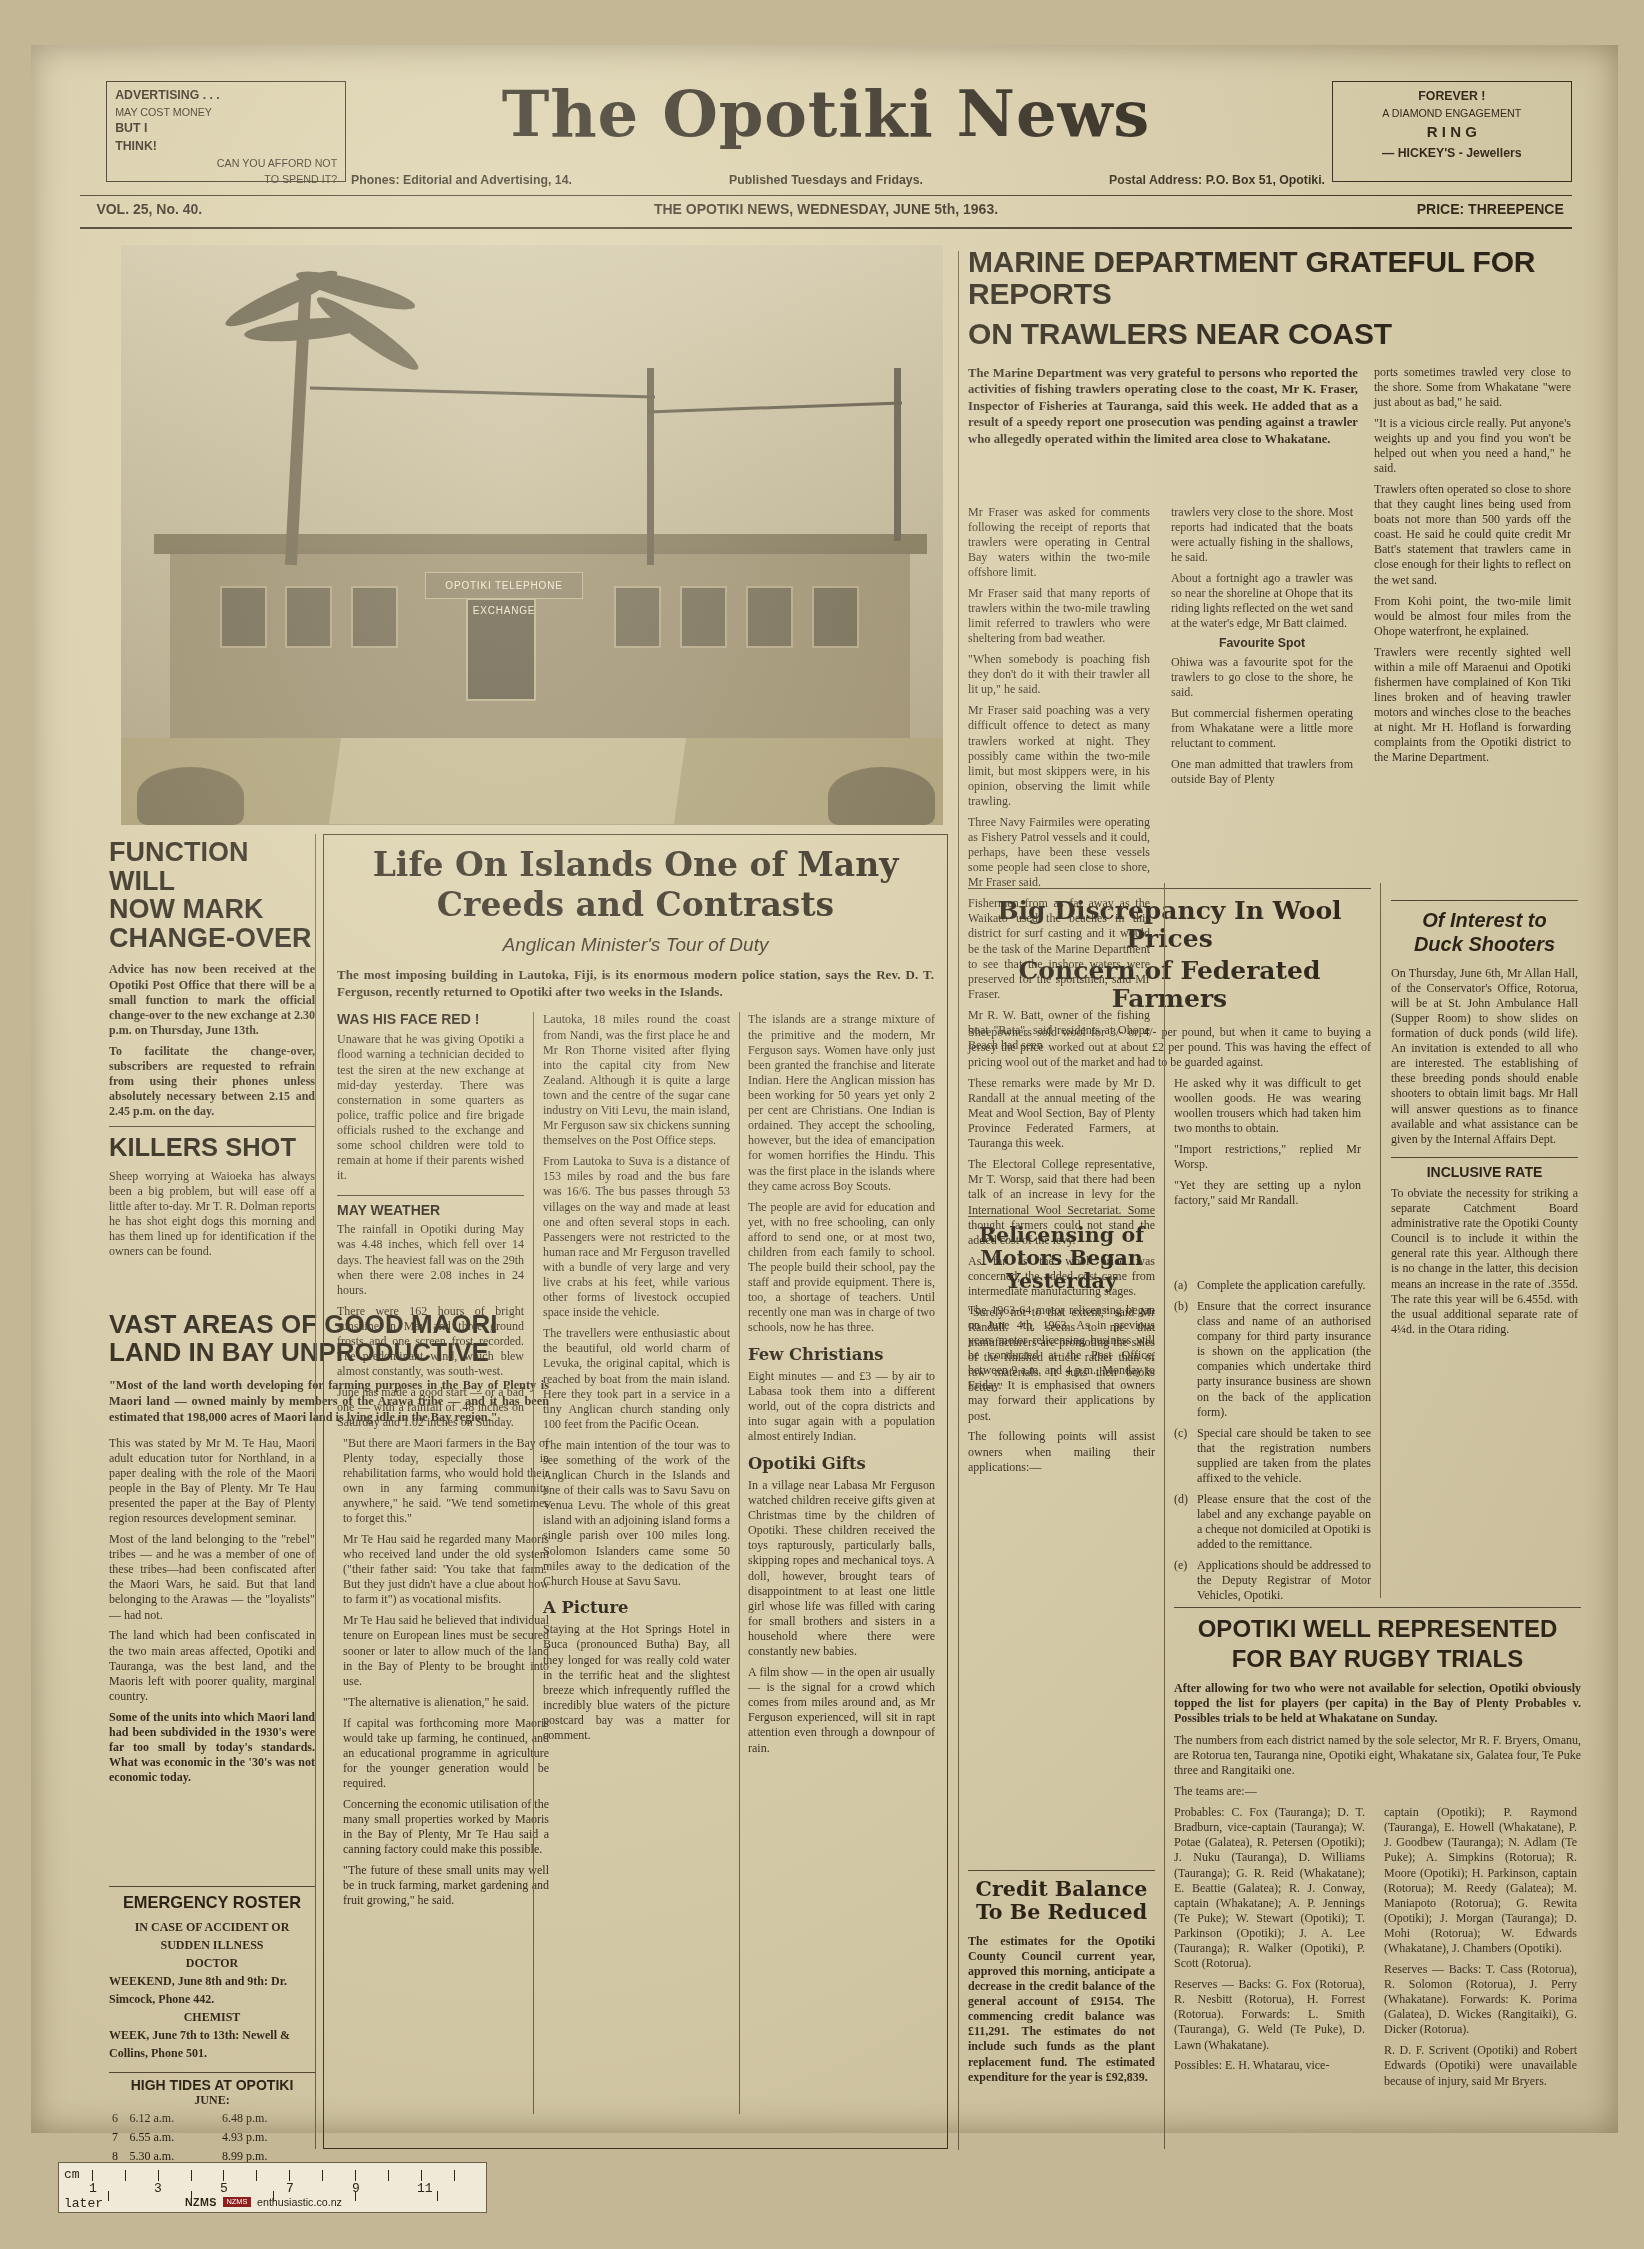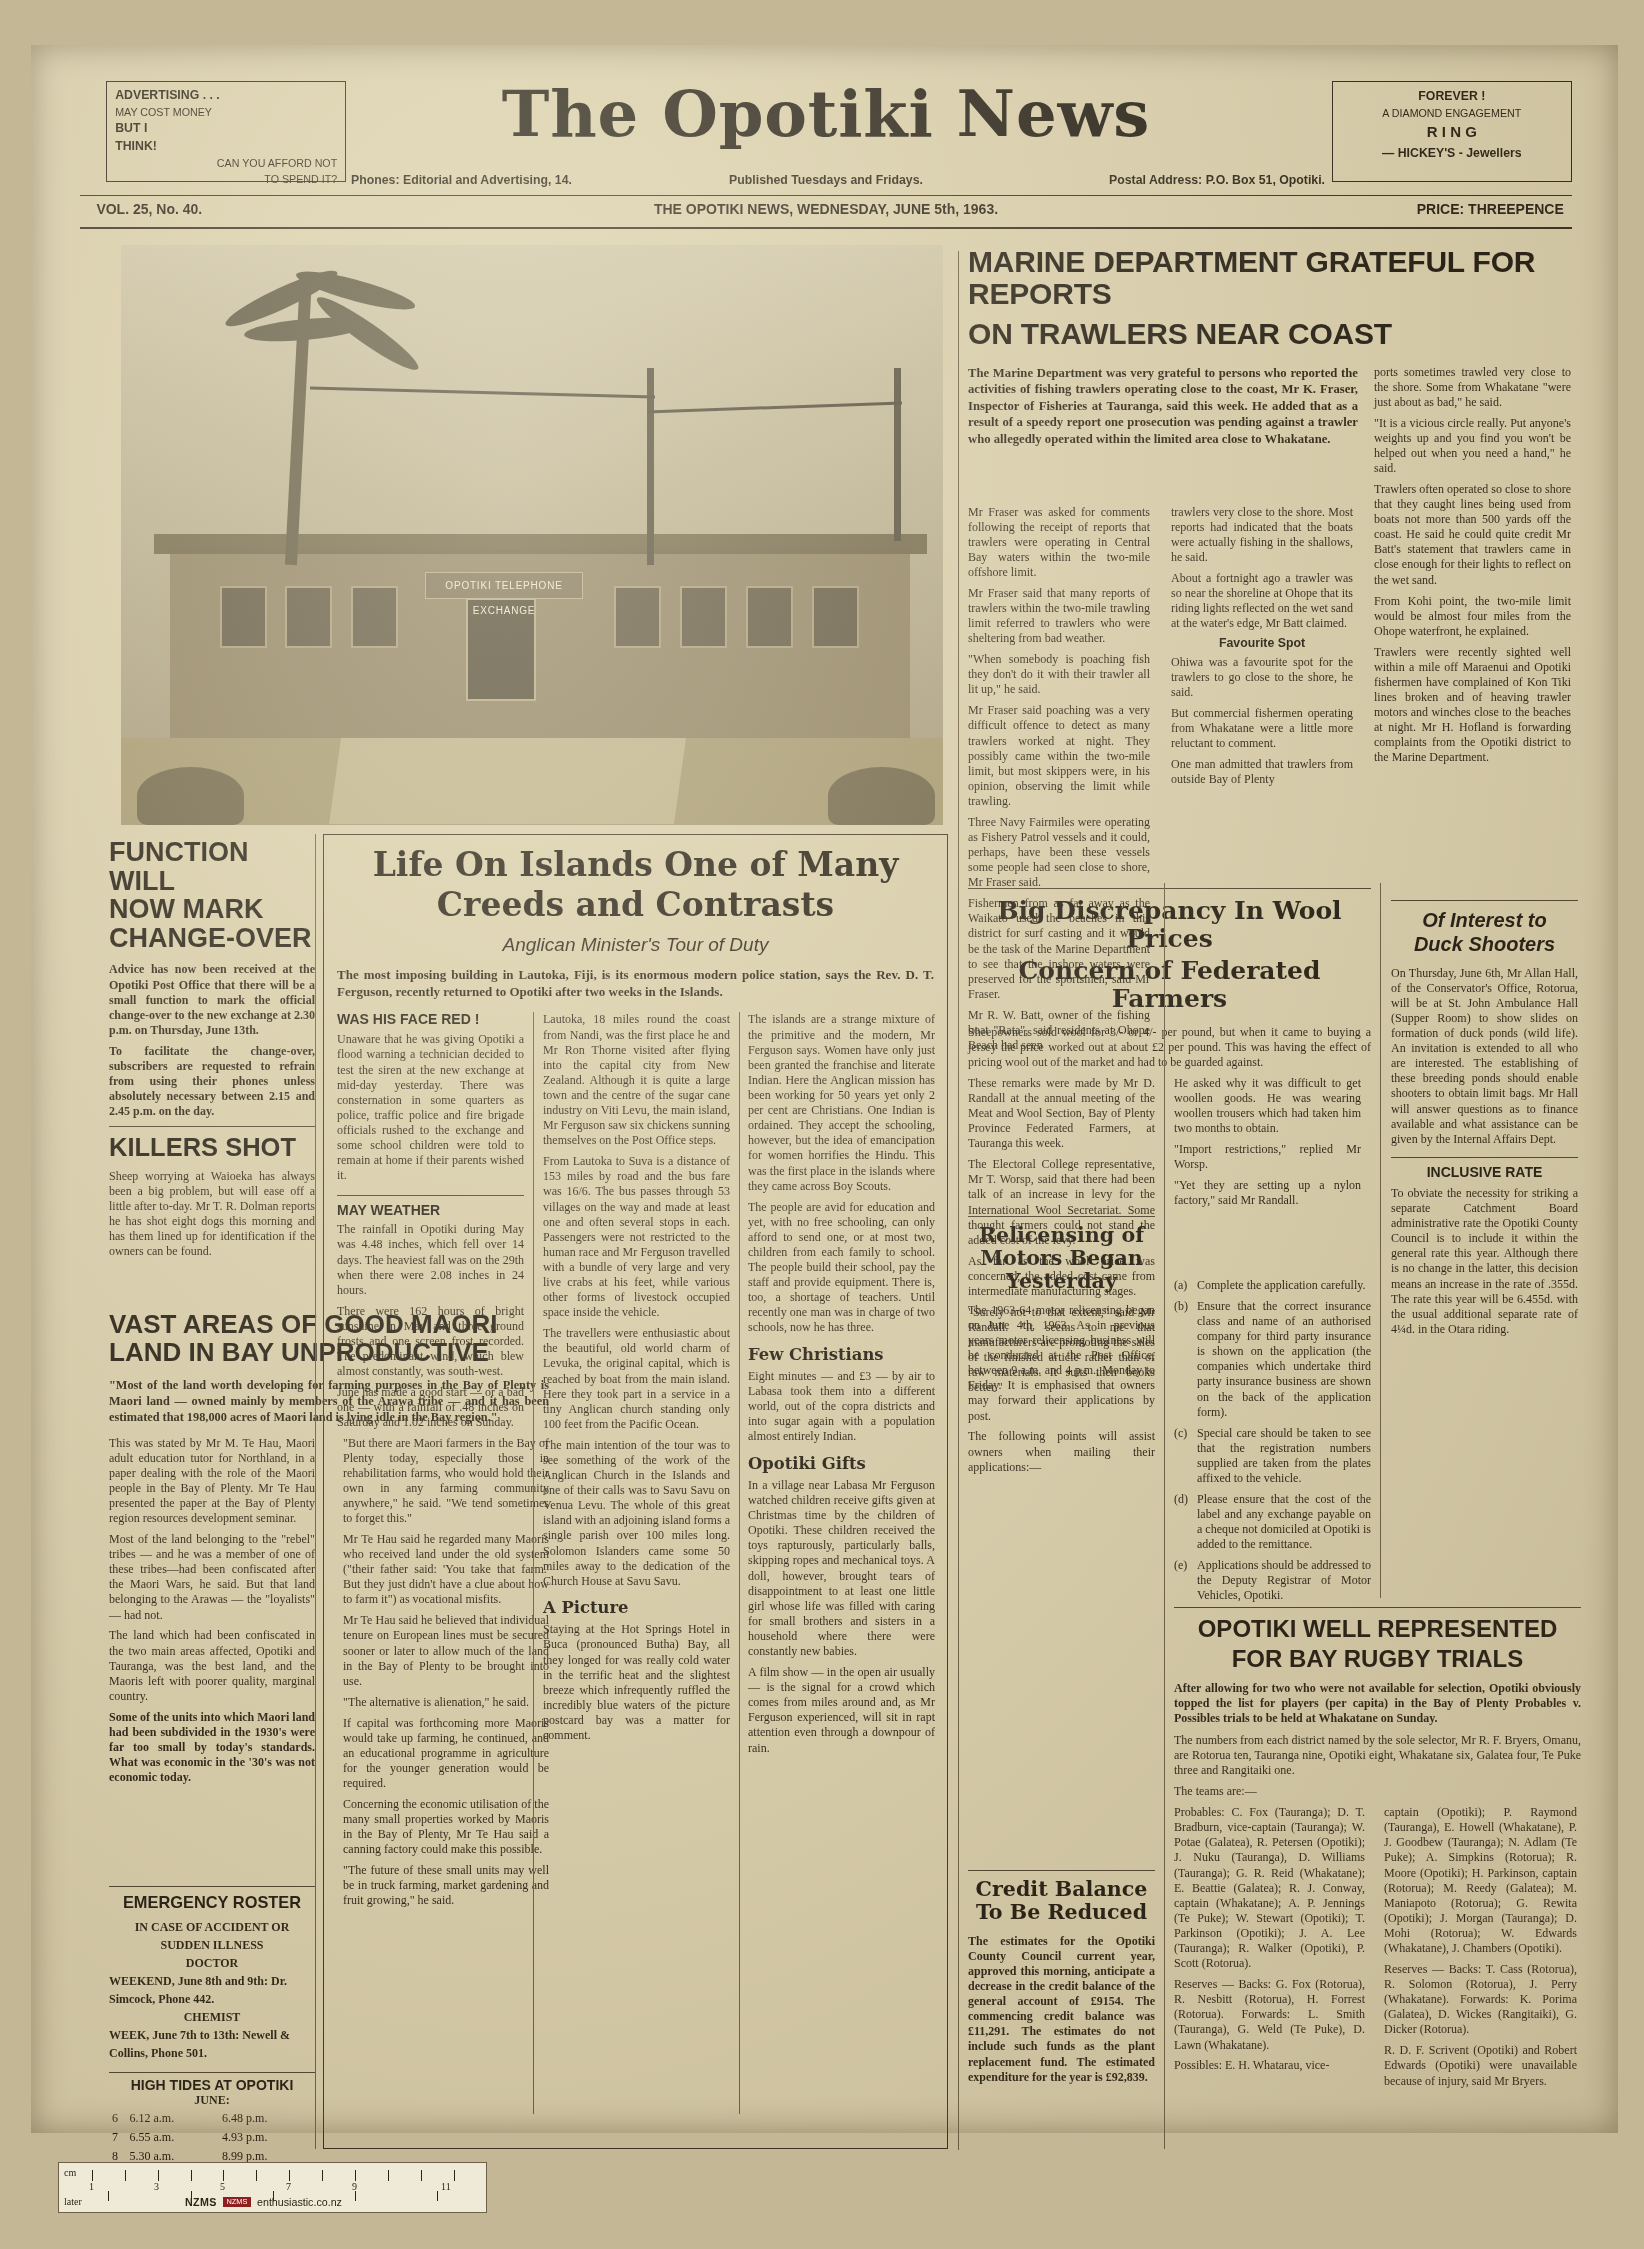--- a/index.html
+++ b/index.html
@@ -54,21 +54,21 @@
   .bold{font-weight:bold;}
   .vrule{position:absolute;border-left:0.8px solid #6a5c42;}
   .hrule{position:absolute;border-top:0.8px solid #4b3f2c;}
   .ital{font-style:italic;}
   .center{text-align:center;}
   .boxed{border:1.6px solid #3a3122;}
   
   #ruler{position:absolute;left:58px;top:2162px;width:427px;height:49px;background:#efe9d8;border:0.8px solid #6e6148;}
   #ruler .tick{position:absolute;top:6.6px;width:0.8px;height:11.5px;background:#2b2418;}
   #ruler .tick2{position:absolute;top:28px;width:0.8px;height:10px;background:#2b2418;}
-  #ruler .lab{position:absolute;font-family:Liberation Serif, serif;font-size:10px;color:#2b2418;}
+  #ruler .lab{position:absolute;font-family:Liberation Mono, monospace;font-size:13px;color:#2b2418;}
   #credit{position:absolute;left:185px;top:2196px;font-family:"Liberation Sans",sans-serif;font-size:10.7px;color:#2c2518;}
   #credit .nz{font-weight:bold;letter-spacing:0.4px;}
   #credit .chip{display:inline-block;background:#8f1f1f;color:#fff;font-size:7.4px;padding:0.8px 3.3px;vertical-align:1.6px;margin:0 3.3px;}
 </style>
 </head>
 <body>
 
 <div id="page">
   <div id="sheet">
 
@@ -422,21 +422,21 @@
     <div class="tick2" style="left:49px"></div>
       <div class="tick2" style="left:132px"></div>
     <div class="tick2" style="left:214px"></div>
       <div class="tick2" style="left:296px"></div>
     <div class="tick2" style="left:378px"></div>
     <div class="lab" style="left:30px;top:18px;">1</div>
     <div class="lab" style="left:95px;top:18px;">3</div>
     <div class="lab" style="left:161px;top:18px;">5</div>
     <div class="lab" style="left:227px;top:18px;">7</div>
     <div class="lab" style="left:293px;top:18px;">9</div>
-    <div class="lab" style="left:358px;top:18px;margin-left:24px;">11</div>
+    <div class="lab" style="left:358px;top:18px;">11</div>
   </div>
   <div id="credit">
     <span class="nz">NZMS</span>
     <span class="chip">NZMS</span>
     <span>enthusiastic.co.nz</span>
   </div>
 </div>
 
 
 </body></html>

